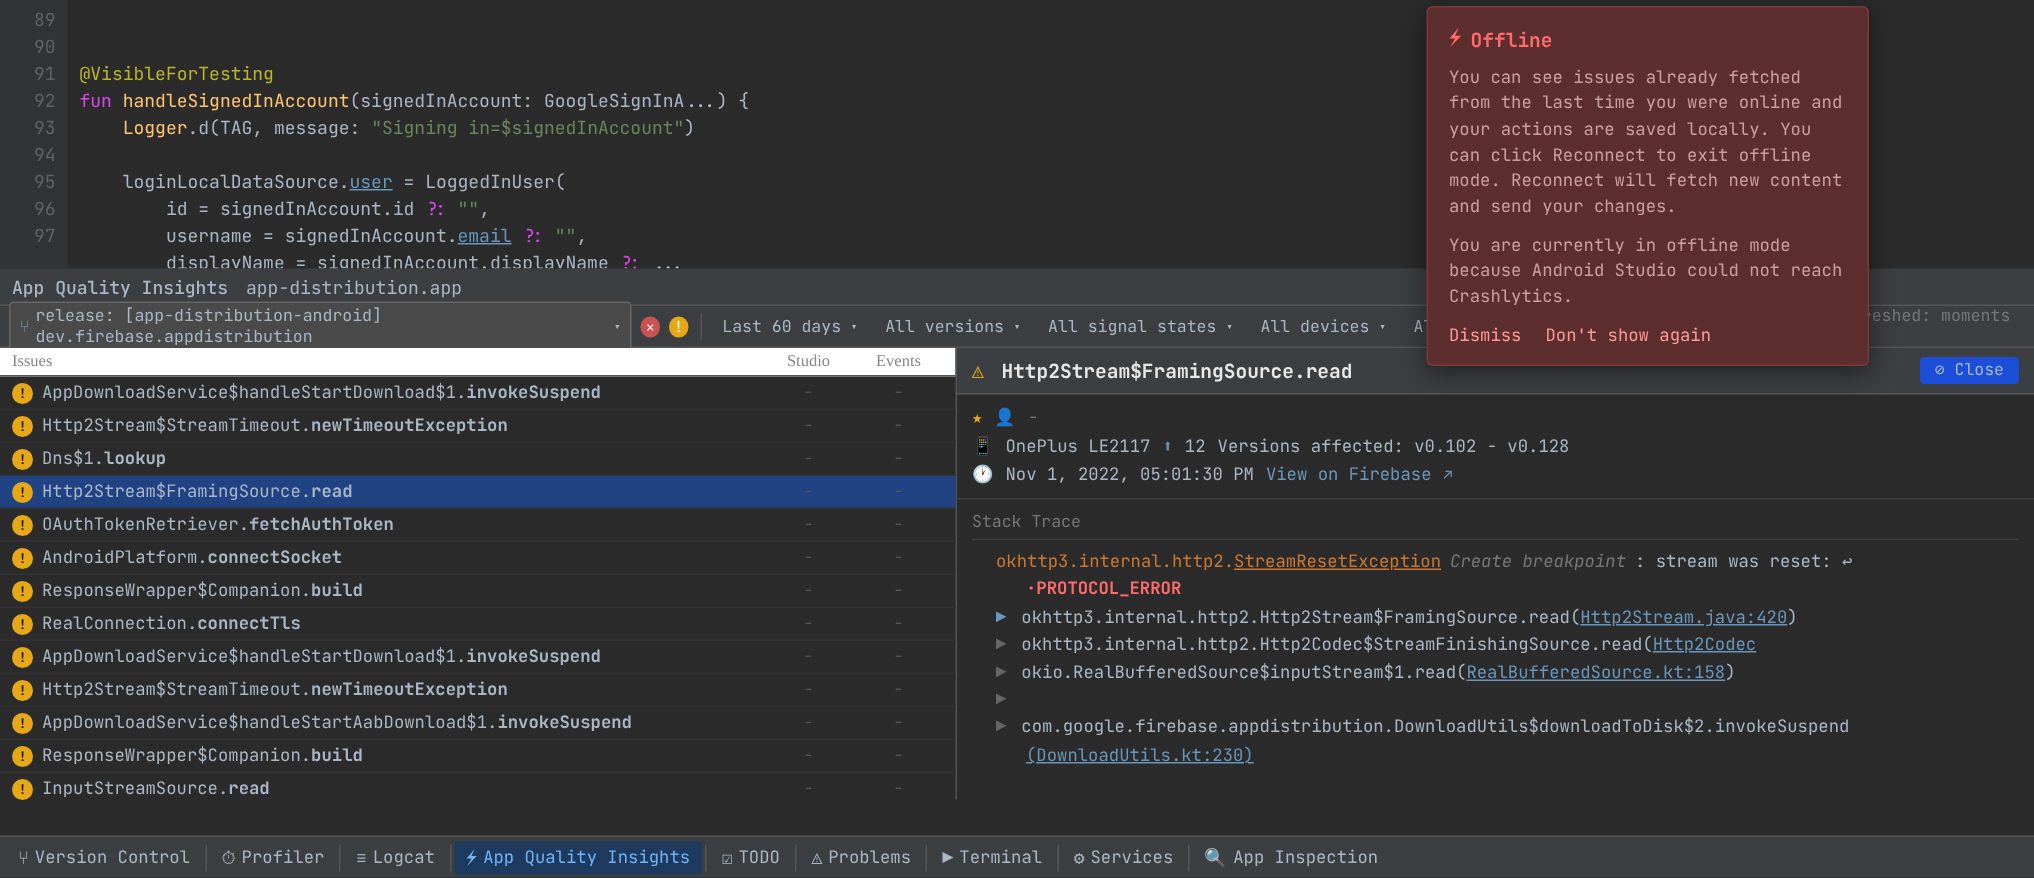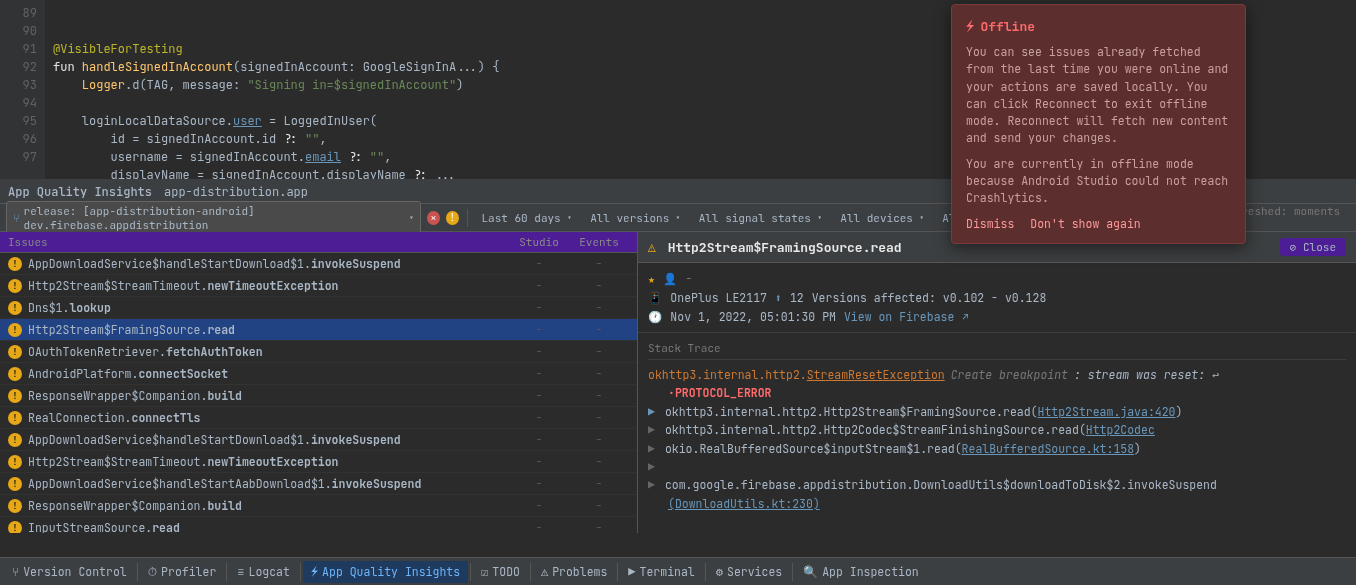--- a/index.html
+++ b/index.html
@@ -32,21 +32,21 @@
       flex-shrink: 0;
     }
     .code-content {
       flex: 1;
       padding: 4px 8px;
       font-size: 12px;
       line-height: 1.5;
       overflow: hidden;
       white-space: pre;
     }
-    .kw { color: #e5e5e5; }
+    .kw { color: #d946ef; }
     .fn { color: #ffc66d; }
     .str { color: #6a8759; }
     .ann { color: #bbb529; }
     .type { color: #a9b7c6; }
     .log-method { color: #6897bb; text-decoration: underline; }
 
     
     .offline-popup {
       position: absolute;
       top: 4px;
@@ -192,25 +192,26 @@
     
     .issues-panel {
       width: 638px;
       border-right: 1px solid #555;
       display: flex;
       flex-direction: column;
       overflow: hidden;
     }
     .issues-header {
       display: flex;
-      background: #4c1d95;
+      background: #ffffff;
       border-bottom: 1px solid #555;
       font-size: 11px;
       color: #888;
       padding: 3px 8px;
+      font-family: Liberation Serif, serif;
     }
     .issues-header-col { flex: 1; }
     .issues-header-users { width: 60px; text-align: center; }
     .issues-header-events { width: 60px; text-align: center; }
 
     .issues-list { flex: 1; overflow-y: auto; }
     .issue-row {
       display: flex;
       align-items: center;
       padding: 3px 8px;
@@ -253,21 +254,21 @@
       align-items: center;
       justify-content: space-between;
     }
     .detail-title {
       font-size: 13px;
       font-weight: bold;
       color: #e8e8e8;
     }
     .detail-title .warn-icon { color: #e6a817; margin-right: 4px; }
     .close-btn {
-      background: #4c1d95;
+      background: #1d4ed8;
       border: none;
       color: #a9b7c6;
       padding: 2px 10px;
       border-radius: 3px;
       font-size: 11px;
       cursor: pointer;
       font-family: inherit;
       display: flex;
       align-items: center;
       gap: 4px;
@@ -303,24 +304,25 @@
       border-bottom: 1px solid #3c3f41;
       padding-bottom: 4px;
     }
     .stack-line {
       font-size: 11.5px;
       line-height: 1.6;
       color: #a9b7c6;
       display: flex;
       align-items: flex-start;
       gap: 6px;
+      margin-left: 16px;
     }
     .stack-line .bullet { color: #666; flex-shrink: 0; }
     .stack-exc { color: #cc7832; }
-    .stack-msg { color: #a9b7c6; font-style: italic; }
+    .stack-msg { color: #a9b7c6; }
     .stack-err { color: #ff6b6b; font-weight: bold; }
     .stack-link { color: #6897bb; text-decoration: underline; cursor: pointer; }
     .breakpoint-hint { color: #777; font-style: italic; }
     .stack-indent { padding-left: 20px; }
 
     
     .status-bar {
       height: 28px;
       background: #3c3f41;
       border-top: 1px solid #555;

